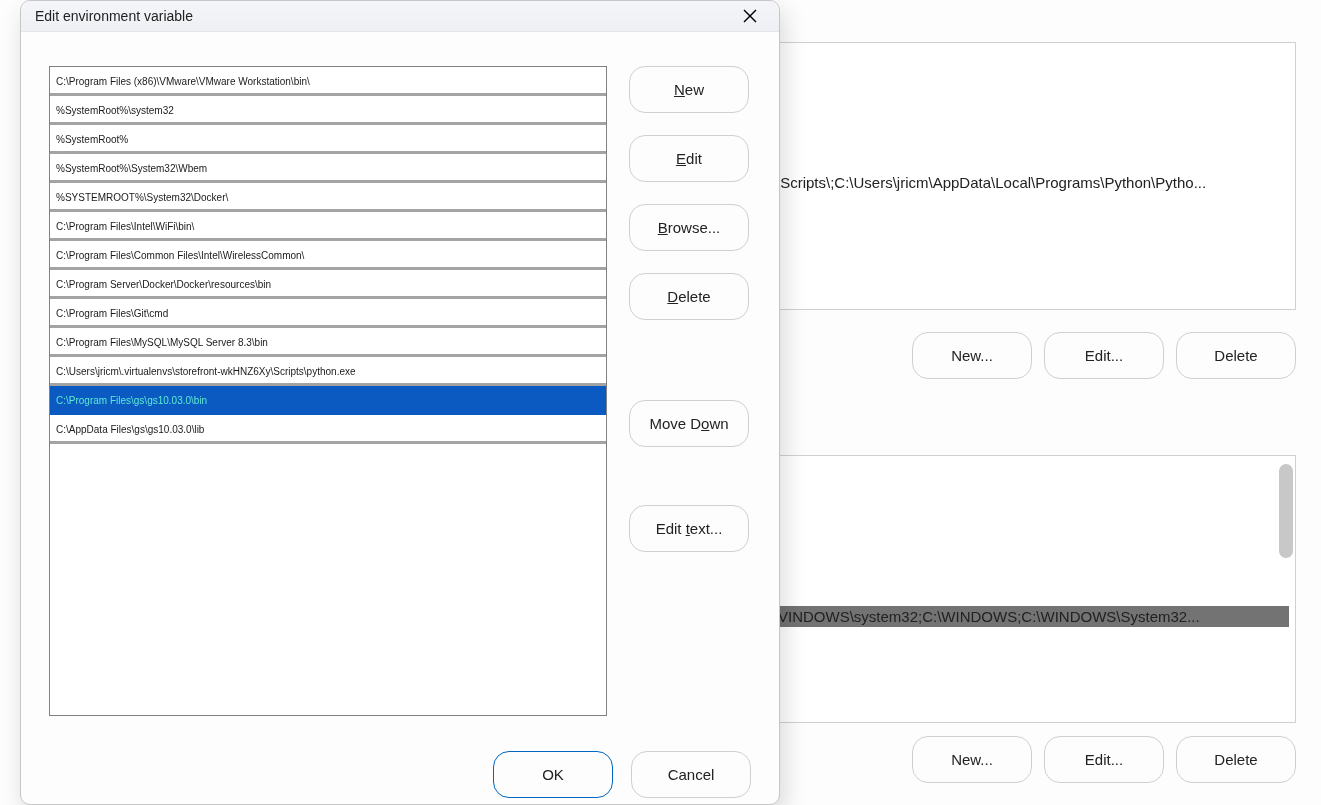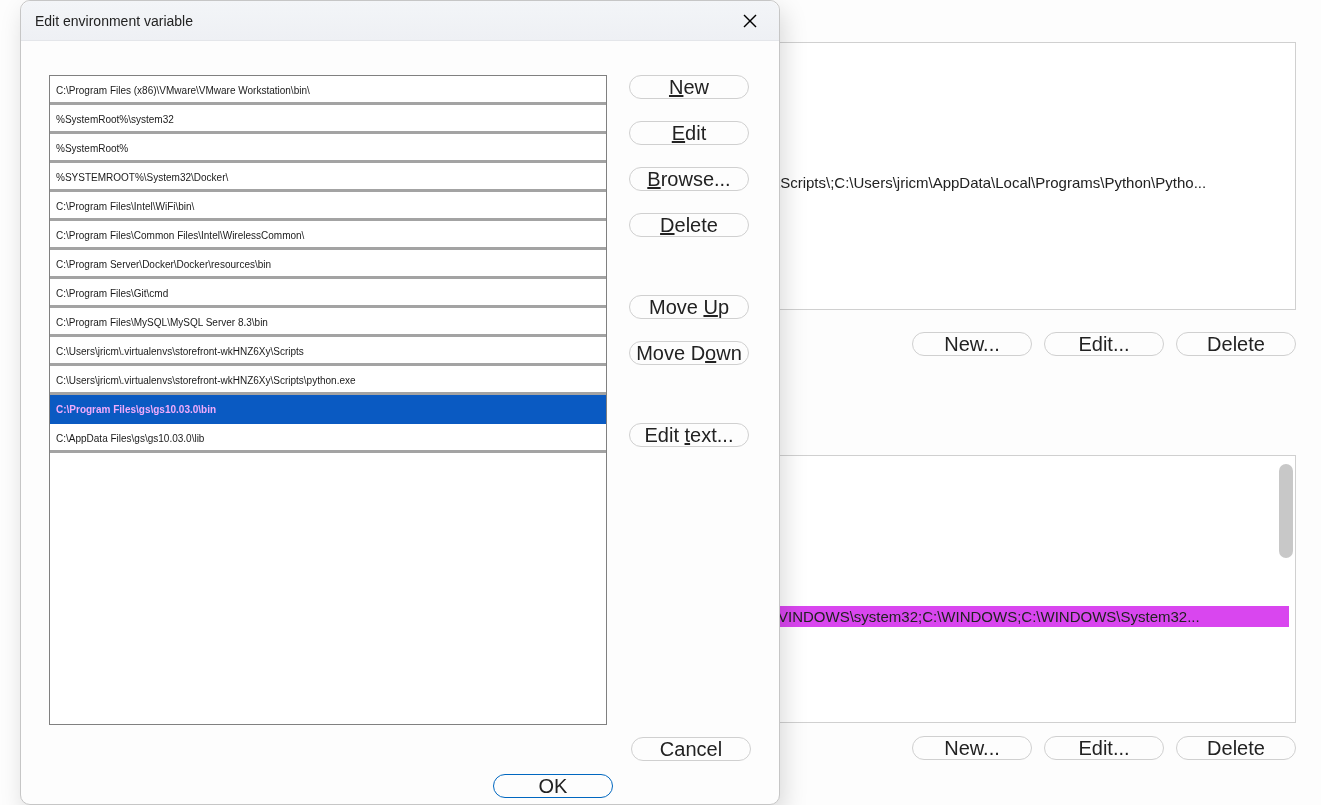--- a/index.html
+++ b/index.html
@@ -33,46 +33,46 @@
     position: absolute;
     left: 776px;
     right: 32px;
     white-space: nowrap;
     overflow: hidden;
     text-overflow: ellipsis;
     font-size: 15px;
     color: #222;
   }
   .bg-value-row.r1 { top: 174px; }
-  .bg-value-row.r2 { top: 606px; background:#d946ef; padding:2px 2px; }
+  .bg-value-row.r2 { top: 606px; background:#737373; padding:2px 2px; }
   .bg-button-row {
     position: absolute;
     right: 25px;
     display: flex;
     gap: 12px;
   }
   .bg-button-row.row1 { top: 332px; }
   .bg-button-row.row2 { top: 736px; }
   .bg-scrollbar {
     position: absolute;
     top: 464px;
     right: 28px;
     width: 14px;
     height: 94px;
     background: #c8c8c8;
     border-radius: 7px;
   }
   .win-btn {
     min-width: 120px;
-    height: 24px;
+    height: 47px;
     background: #fdfdfd;
     border: 1px solid #d0d0d0;
     border-radius: 16px;
     font-family: inherit;
-    font-size: 20px;
+    font-size: 15px;
     color: #222;
     cursor: pointer;
     display:flex;
     align-items:center;
     justify-content:center;
   }
   .win-btn .ul { text-decoration: underline; }
 
   
   .modal {
@@ -82,21 +82,21 @@
     width: 760px;
     height: 805px;
     background: #fdfdfd;
     border: 1px solid #c6c6c6;
     border-radius: 10px;
     box-shadow: 4px 10px 25px rgba(0,0,0,0.15);
     display: flex;
     flex-direction: column;
   }
   .modal-titlebar {
-    height: 40px;
+    height: 31px;
     background: linear-gradient(#f3f5f8,#eef0f4);
     border-bottom: 1px solid #e4e6ea;
     border-radius: 10px 10px 0 0;
     display: flex;
     align-items: center;
     padding: 0 10px 0 14px;
   }
   .modal-title {
     font-size: 14px;
     color: #222;
@@ -130,43 +130,41 @@
     padding: 0 6px;
     font-size: 10px;
     color: #1a1a1a;
     border-bottom: 3px solid #a3a3a3;
     white-space: nowrap;
     overflow: hidden;
     cursor: default;
   }
   .path-item.selected {
     background: #0a5ac2;
-    color: #f0abfc;
+    color: #5eead4;
     border-bottom-color: #0a5ac2;
-    font-weight: bold;
   }
 
   .side-buttons {
     display: flex;
     flex-direction: column;
     width: 120px;
   }
   .side-buttons .spacer-md { height: 22px; }
   .side-buttons .spacer-xl { height: 58px; }
 
   .modal-footer {
     position: absolute;
     bottom: 6px;
     right: 28px;
     display: flex;
     gap: 18px;
   }
   .ok-btn {
     border: 1.6px solid #0067c0;
-    margin-top: 37px;
   }
 </style>
 </head>
 <body>
 
 <div class="bg-window">
 
   <div class="bg-panel top"></div>
   <div class="bg-value-row r1">\Scripts\;C:\Users\jricm\AppData\Local\Programs\Python\Pytho...</div>
 
@@ -211,27 +209,27 @@
     </div>
   </div>
 
   <div class="modal-body">
 
     <div class="path-listbox" id="path-listbox">
 
     <div class="path-item">C:\Program Files (x86)\VMware\VMware Workstation\bin\</div>
         <div class="path-item">%SystemRoot%\system32</div>
         <div class="path-item">%SystemRoot%</div>
+        <div class="path-item">%SystemRoot%\System32\Wbem</div>
         <div class="path-item">%SYSTEMROOT%\System32\Docker\</div>
         <div class="path-item">C:\Program Files\Intel\WiFi\bin\</div>
         <div class="path-item">C:\Program Files\Common Files\Intel\WirelessCommon\</div>
         <div class="path-item">C:\Program Server\Docker\Docker\resources\bin</div>
         <div class="path-item">C:\Program Files\Git\cmd</div>
         <div class="path-item">C:\Program Files\MySQL\MySQL Server 8.3\bin</div>
-        <div class="path-item">C:\Users\jricm\.virtualenvs\storefront-wkHNZ6Xy\Scripts</div>
         <div class="path-item">C:\Users\jricm\.virtualenvs\storefront-wkHNZ6Xy\Scripts\python.exe</div>
         <div class="path-item selected">C:\Program Files\gs\gs10.03.0\bin</div>
         <div class="path-item">C:\AppData Files\gs\gs10.03.0\lib</div>
       </div>
 
     <div class="side-buttons">
       <button class="win-btn">
         <span><span class="ul">N</span>ew</span>
       </button>
       <div class="spacer-md"></div>
@@ -242,23 +240,20 @@
       <button class="win-btn">
         <span><span class="ul">B</span>rowse...</span>
       </button>
       <div class="spacer-md"></div>
       <button class="win-btn">
         <span><span class="ul">D</span>elete</span>
       </button>
 
       <div class="spacer-xl"></div>
 
-      <button class="win-btn">
-        <span><span>Move </span><span class="ul">U</span><span>p</span></span>
-      </button>
       <div class="spacer-md"></div>
       <button class="win-btn">
         <span><span>Move D</span><span class="ul">o</span><span>wn</span></span>
       </button>
 
       <div class="spacer-xl"></div>
 
       <button class="win-btn">
         <span><span>Edit </span><span class="ul">t</span><span>ext...</span></span>
       </button>

